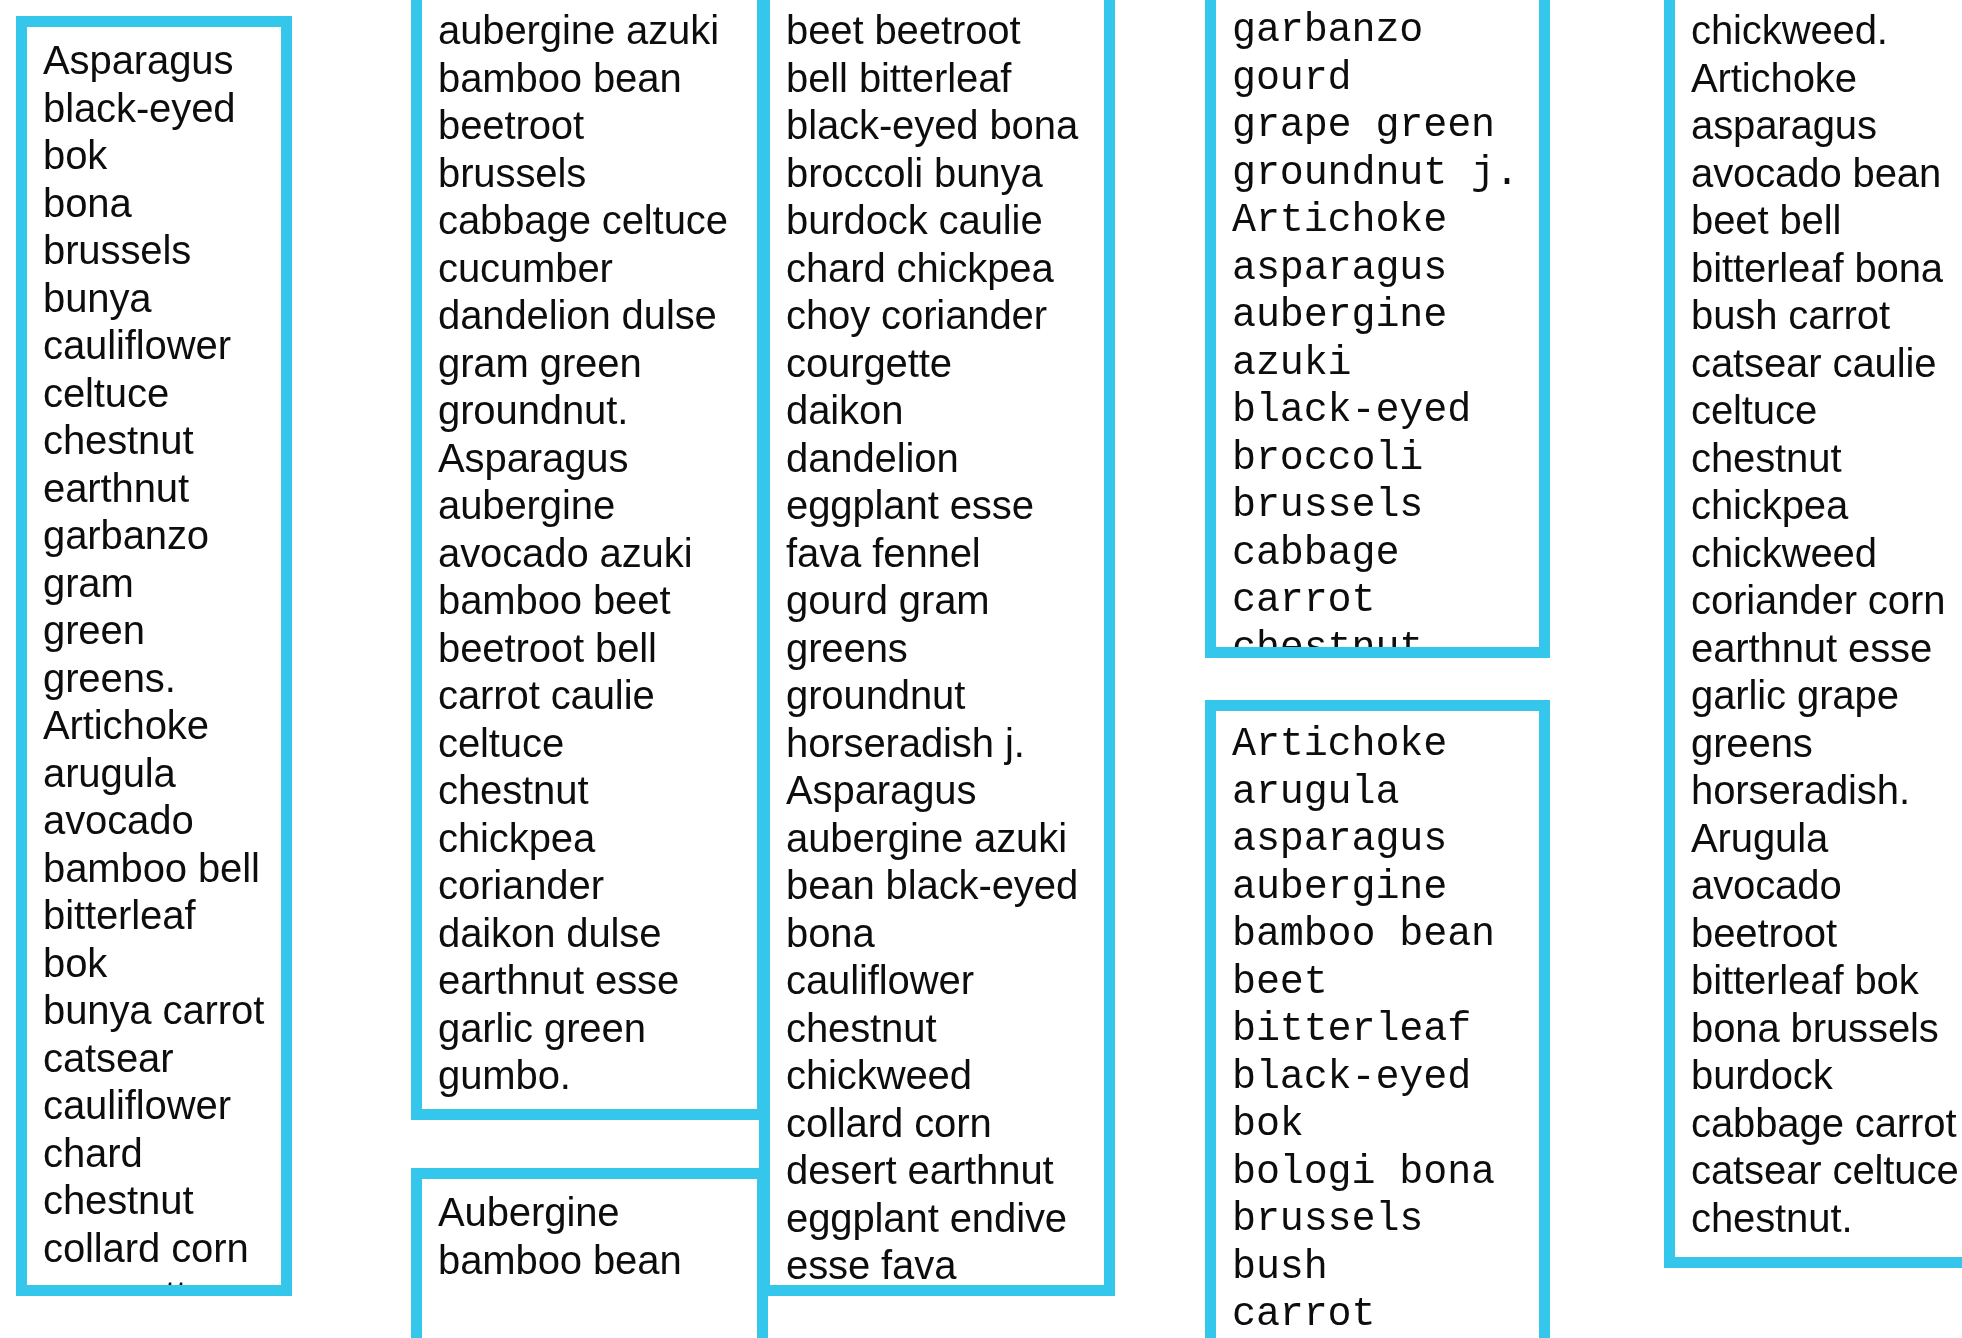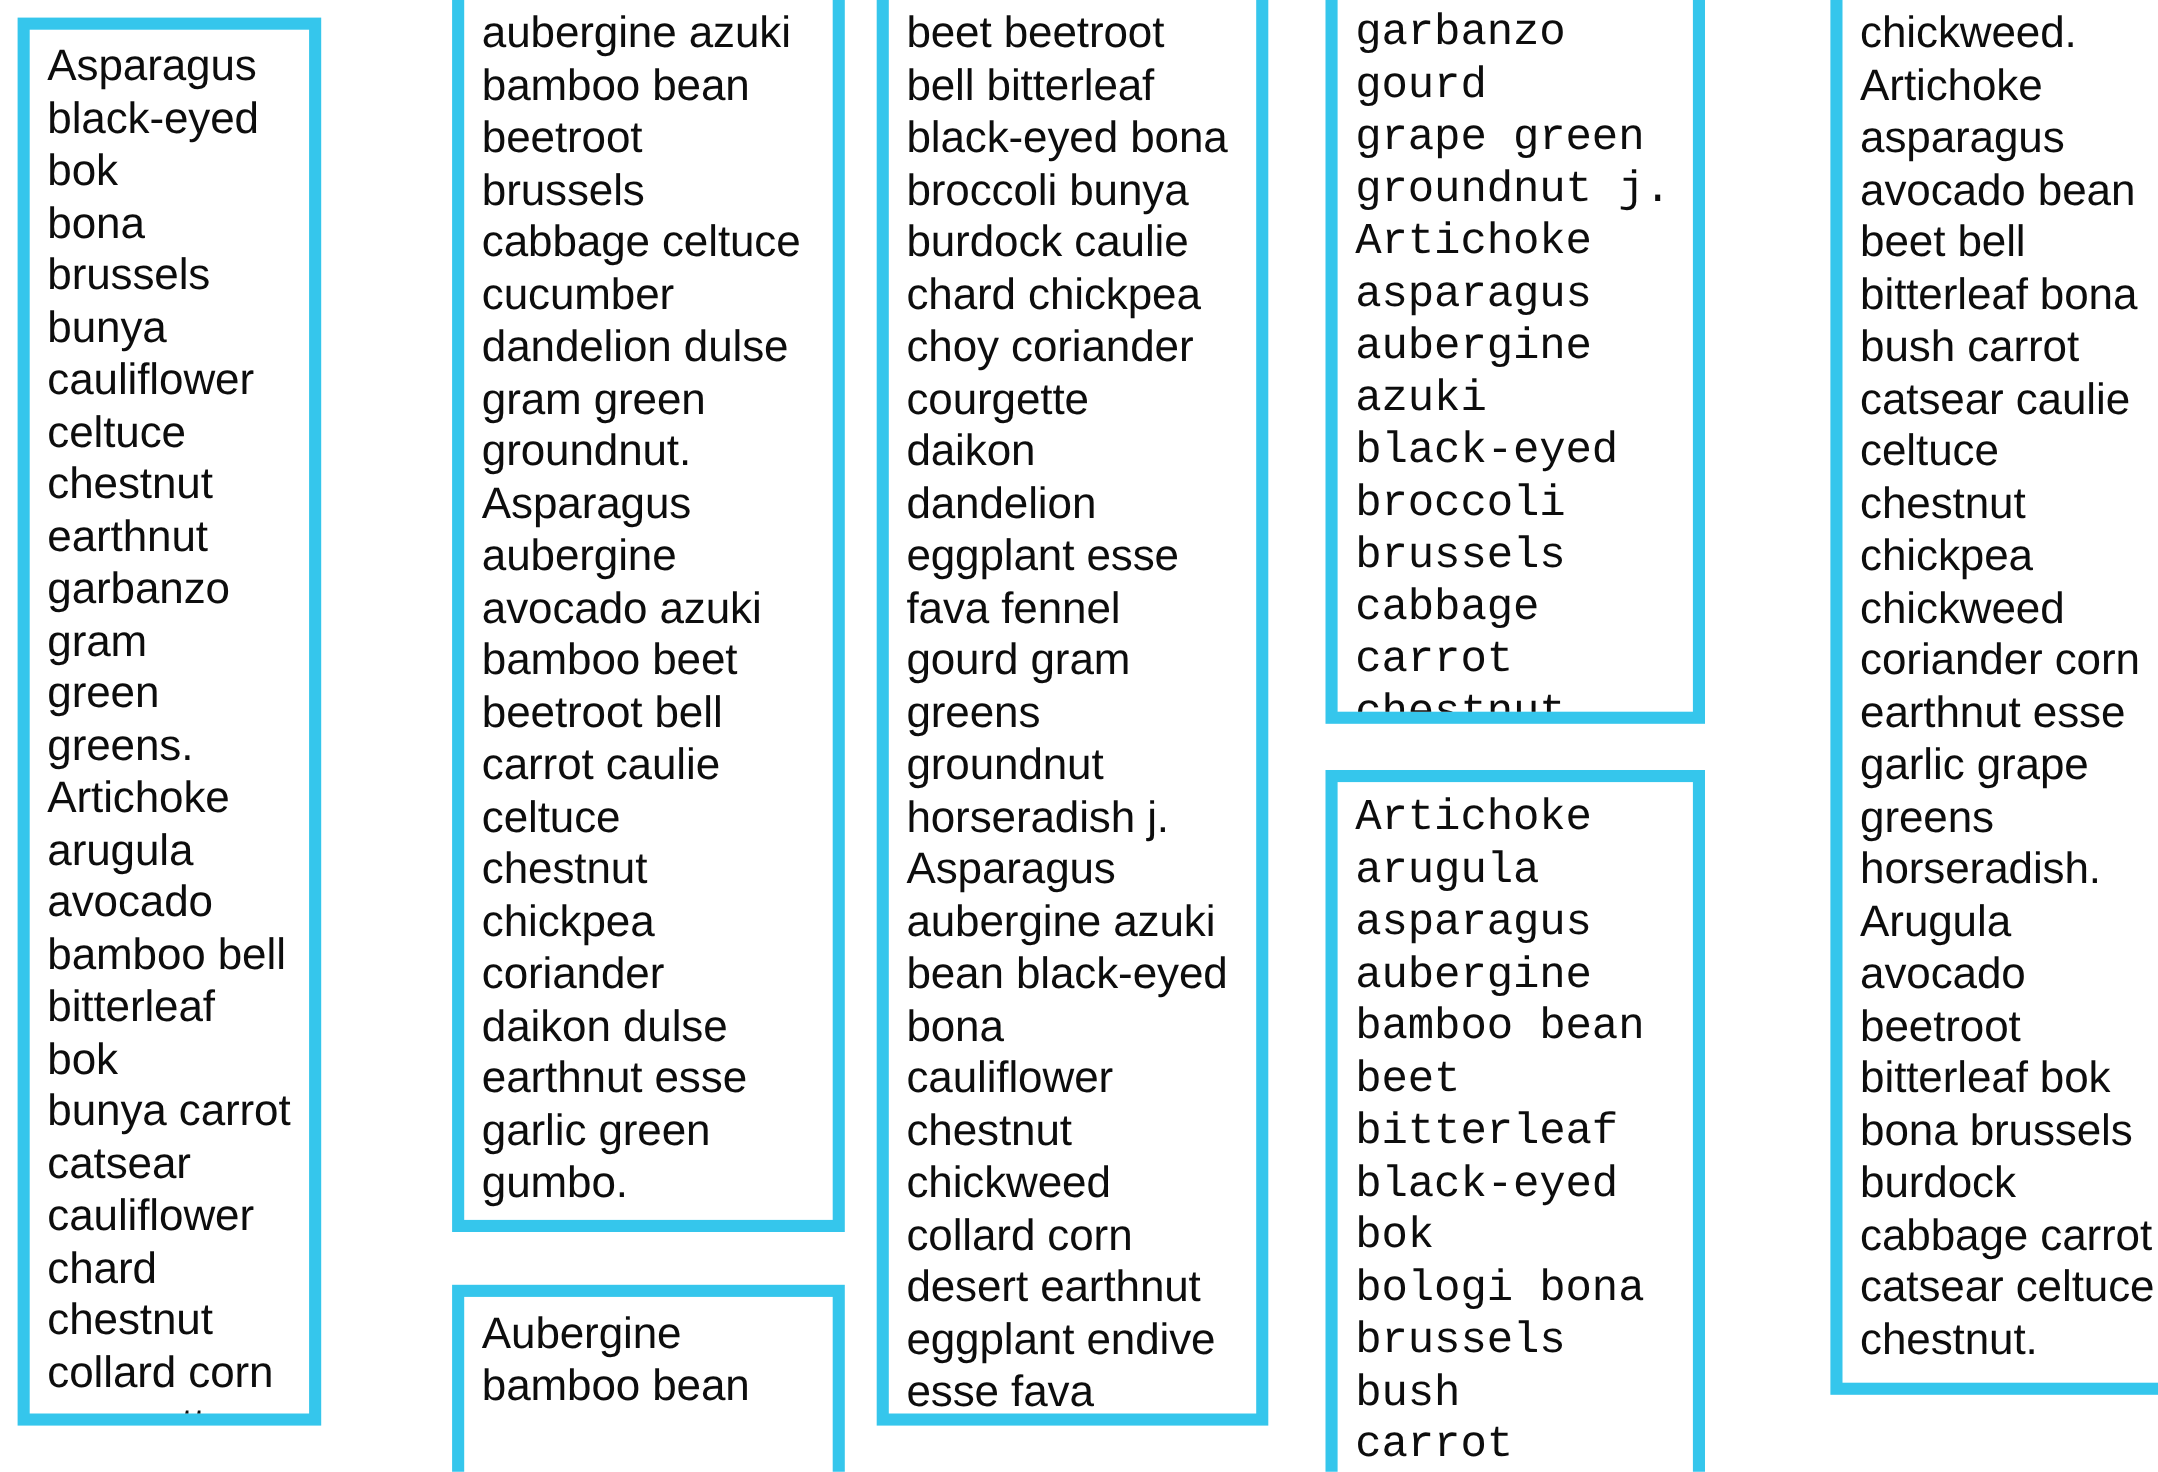--- a/index.html
+++ b/index.html
@@ -47,21 +47,21 @@
     line-height: 47.5px;
     color: #0d0d0d;
     letter-spacing: -0.1px;
     white-space: pre-line;
     font-weight: 400;
   }
 
   
   #col-1 { left: 16px;   width: 276px; }
   #col-2 { left: 411px;  width: 357px; }
-  #col-3 { left: 797px;  width: 356px; }
+  #col-3 { left: 759px;  width: 356px; }
   #col-4 { left: 1205px; width: 345px; font-family: Liberation Mono, monospace; }
   #col-5 { left: 1664px; width: 368px; }
 
   
   #col-1 .card.c1a { left: 0; top: 16px;  width: 276px; height: 1280px; }
 
   
   #col-2 .card.c2a { left: 0; top: -14px; width: 357px; height: 1134px; }
   #col-2 .card.c2b { left: 0; top: 1168px; width: 357px; height: 190px; }
 

